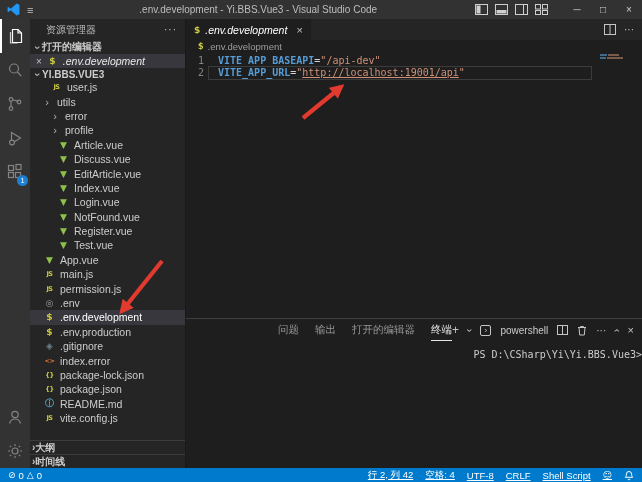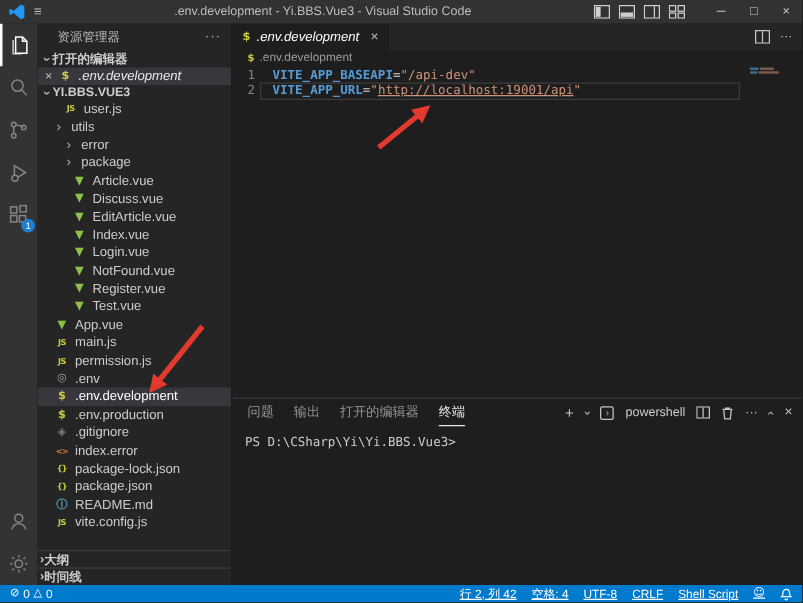--- a/index.html
+++ b/index.html
@@ -73,21 +73,21 @@
   .code-line.current .ctext { border-color:#3c3c3c; }
   .tok-key { color:#569cd6; font-weight:bold; }
   .tok-op  { color:#d4d4d4; }
   .tok-str { color:#ce9178; }
   .tok-link { color:#ce9178; text-decoration:underline; }
   .minimap { position:absolute; top:0; right:0; width:46px; height:100%; }
   .mm-line { display:flex; gap:1px; margin:1px 0 0 4px; }
   .mm-line i { height:2px; display:block; }
 
   
-  .panel { flex:1; background:#1e1e1e; border-top:1px solid #3e3e42; display:flex; flex-direction:column; }
+  .panel { flex:1; background:#1e1e1e; border-top:1px solid #3e3e42; display:flex; flex-direction:column;align-items:flex-end; }
   .panel-hdr { height:22px; display:flex; align-items:center; padding:0 8px 0 12px; }
   .ptabs { display:flex; gap:16px; font-size:10.5px; }
   .ptab { color:#969696; height:22px; display:flex; align-items:center; border-bottom:1px solid transparent; }
   .ptab.active { color:#e7e7e7; border-bottom-color:#e7e7e7; }
   .panel-actions { margin-left:auto; display:flex; align-items:center; gap:9px; color:#c5c5c5; font-size:11px; }
   .panel-actions .chev { display:inline-block; transform:rotate(90deg); font-size:10px; }
   .ps-box { width:11px; height:11px; border:1px solid #c5c5c5; border-radius:2px; font-size:8px;
     display:flex; align-items:center; justify-content:center; }
   .ps-label { font-size:10px; color:#cccccc; }
   .term { font-family:"DejaVu Sans Mono",monospace; font-size:10px; color:#cccccc; padding:8px 0 0 10px; }
@@ -223,21 +223,21 @@
           <div class="tree-row" style="padding-left: 12px;">
             <span class="chev">›</span>
             <span class="fname">utils</span>
           </div>
           <div class="tree-row" style="padding-left: 20px;">
             <span class="chev">›</span>
             <span class="fname">error</span>
           </div>
           <div class="tree-row" style="padding-left: 20px;">
             <span class="chev">›</span>
-            <span class="fname">package</span>
+            <span class="fname">profile</span>
           </div>
           <div class="tree-row" style="padding-left: 28px;">
             <span class="ficon" style="color: rgb(141, 193, 73);">▼</span>
             <span class="fname">Article.vue</span>
           </div>
           <div class="tree-row" style="padding-left: 28px;">
             <span class="ficon" style="color: rgb(141, 193, 73);">▼</span>
             <span class="fname">Discuss.vue</span>
           </div>
           <div class="tree-row" style="padding-left: 28px;">

